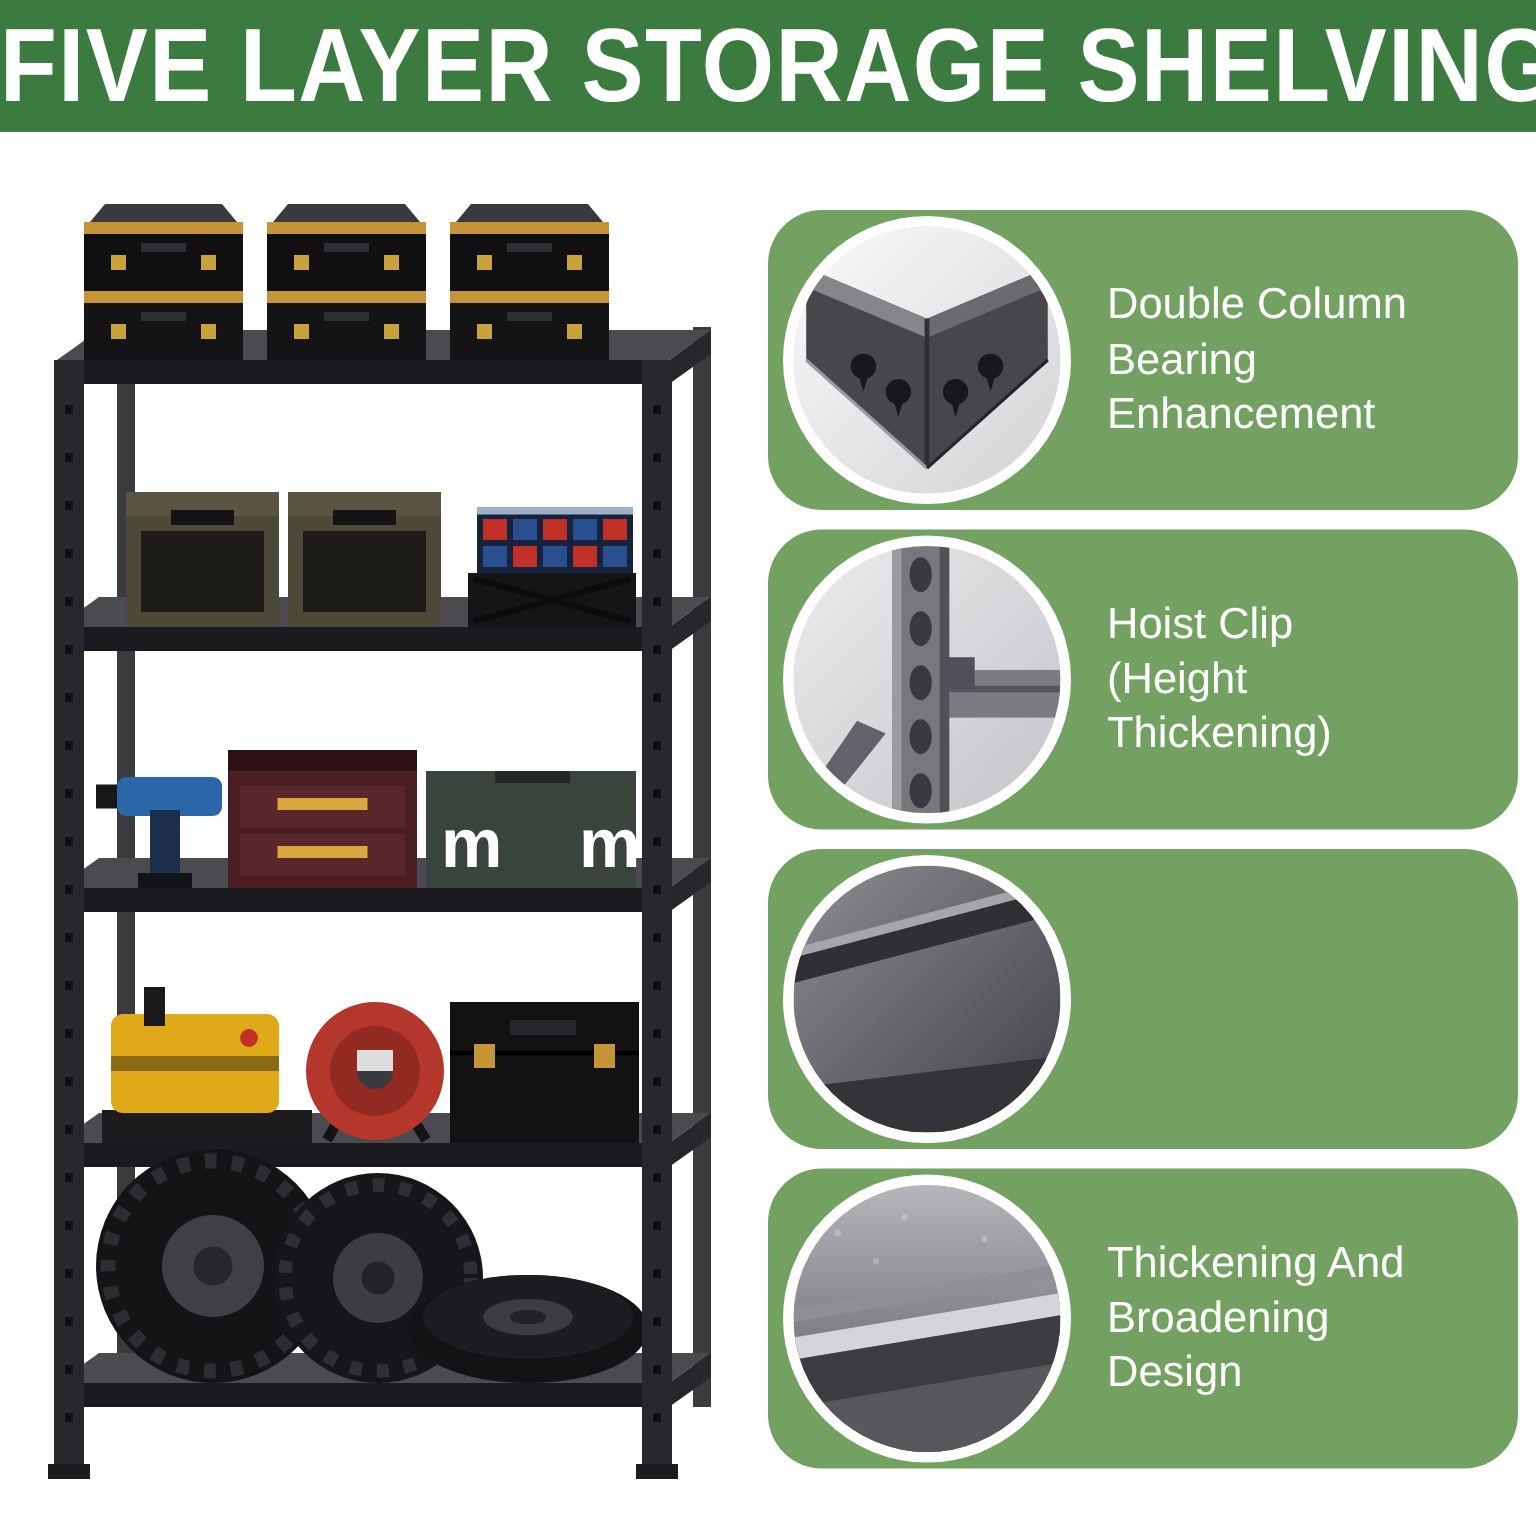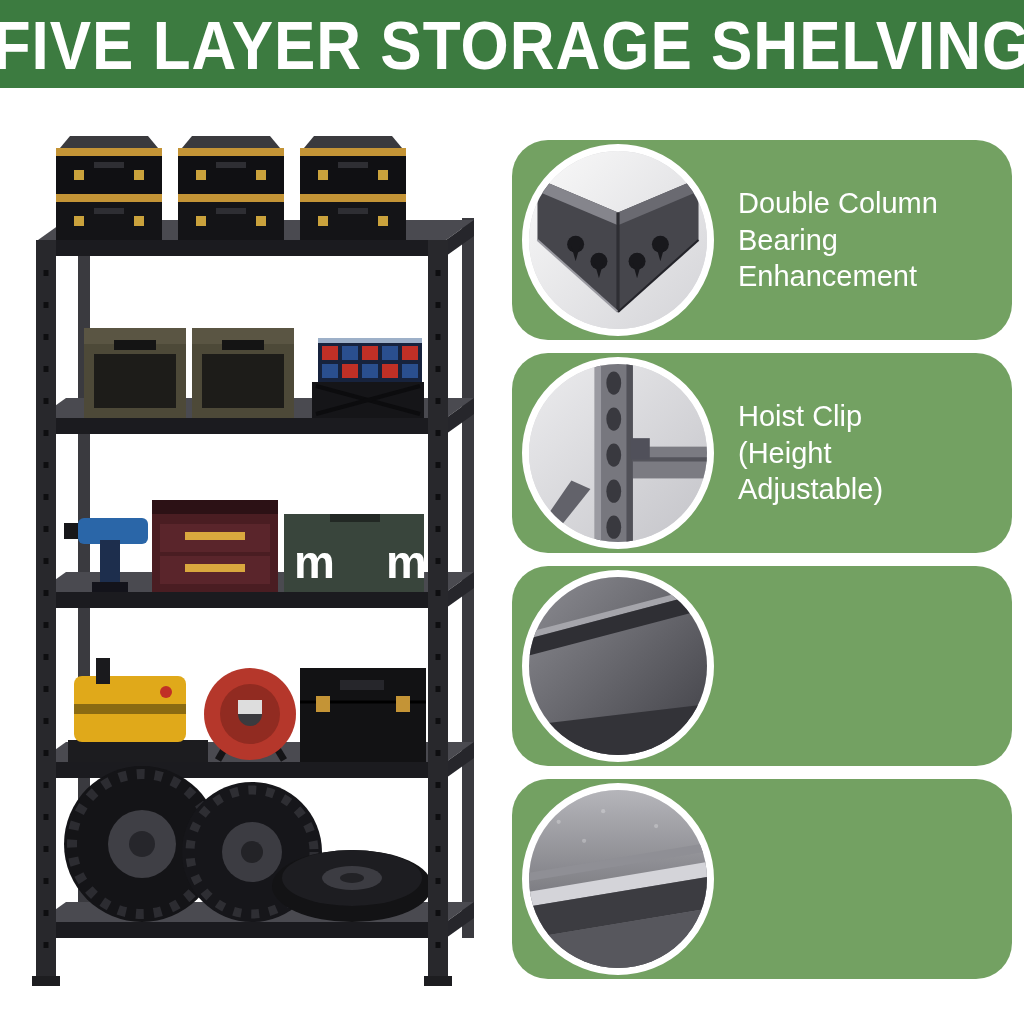--- a/index.html
+++ b/index.html
@@ -1,20 +1,20 @@
 <!DOCTYPE html>
 <html><head>
 <meta charset="utf-8">
 <style>
   html,body{margin:0;padding:0;background:#ffffff;font-family:"Liberation Sans",sans-serif;}
   .page{position:relative;width:1024px;height:1024px;background:#ffffff;overflow:hidden;}
 
   
   .banner{position:absolute;top:0;left:0;width:1024px;height:88px;background:#3c7b40;
-          display:flex;align-items:center;justify-content:center;}
+          display:flex;align-items:center;justify-content:flex-start;}
   .banner h1{margin:0;color:#ffffff;font-size:62px;font-weight:bold;letter-spacing:1px;
              white-space:nowrap;transform:scaleY(1.12);}
 
   
   .product{position:absolute;left:0;top:100px;width:510px;height:920px;}
   .product svg{display:block;width:100%;height:100%;}
 
   
   .features{position:absolute;left:512px;top:140px;width:500px;
             display:flex;flex-direction:column;gap:13px;}
@@ -240,21 +240,21 @@
           <g fill="#39393f">
             <ellipse cx="80" cy="18" rx="7" ry="11"></ellipse>
             <ellipse cx="80" cy="52" rx="7" ry="11"></ellipse>
             <ellipse cx="80" cy="86" rx="7" ry="11"></ellipse>
             <ellipse cx="80" cy="120" rx="7" ry="11"></ellipse>
             <ellipse cx="80" cy="154" rx="7" ry="11"></ellipse>
           </g>
           <rect x="96" y="70" width="18" height="20" fill="#50505a"></rect>
         </svg>
       </div>
-      <p class="label">Hoist Clip (Height Adjustable)</p>
+      <p class="label">Hoist Clip (Height Thickening)</p>
     </div>
 
     <div class="card">
       <div class="thumb">
         <svg viewBox="0 0 168 168" aria-hidden="true">
           <defs>
             <linearGradient id="g3" x1="0" y1="0" x2="1" y2="1">
               <stop offset="0" stop-color="#8c8c92"></stop>
                 <stop offset="1" stop-color="#3f3f45"></stop>
             </linearGradient>
@@ -283,16 +283,17 @@
           <polygon points="0,140 168,112 168,168 0,168" fill="#57575d"></polygon>
           <g fill="#ffffff" opacity="0.25">
             <circle cx="28" cy="30" r="2"></circle>
               <circle cx="70" cy="20" r="2"></circle>
             <circle cx="120" cy="34" r="2"></circle>
               <circle cx="52" cy="48" r="2"></circle>
             <circle cx="140" cy="16" r="2"></circle>
           </g>
         </svg>
       </div>
+      <p class="label">Thickening And Broadening Design</p>
     </div>
 
   </aside>
 </div>
 
 </body></html>

